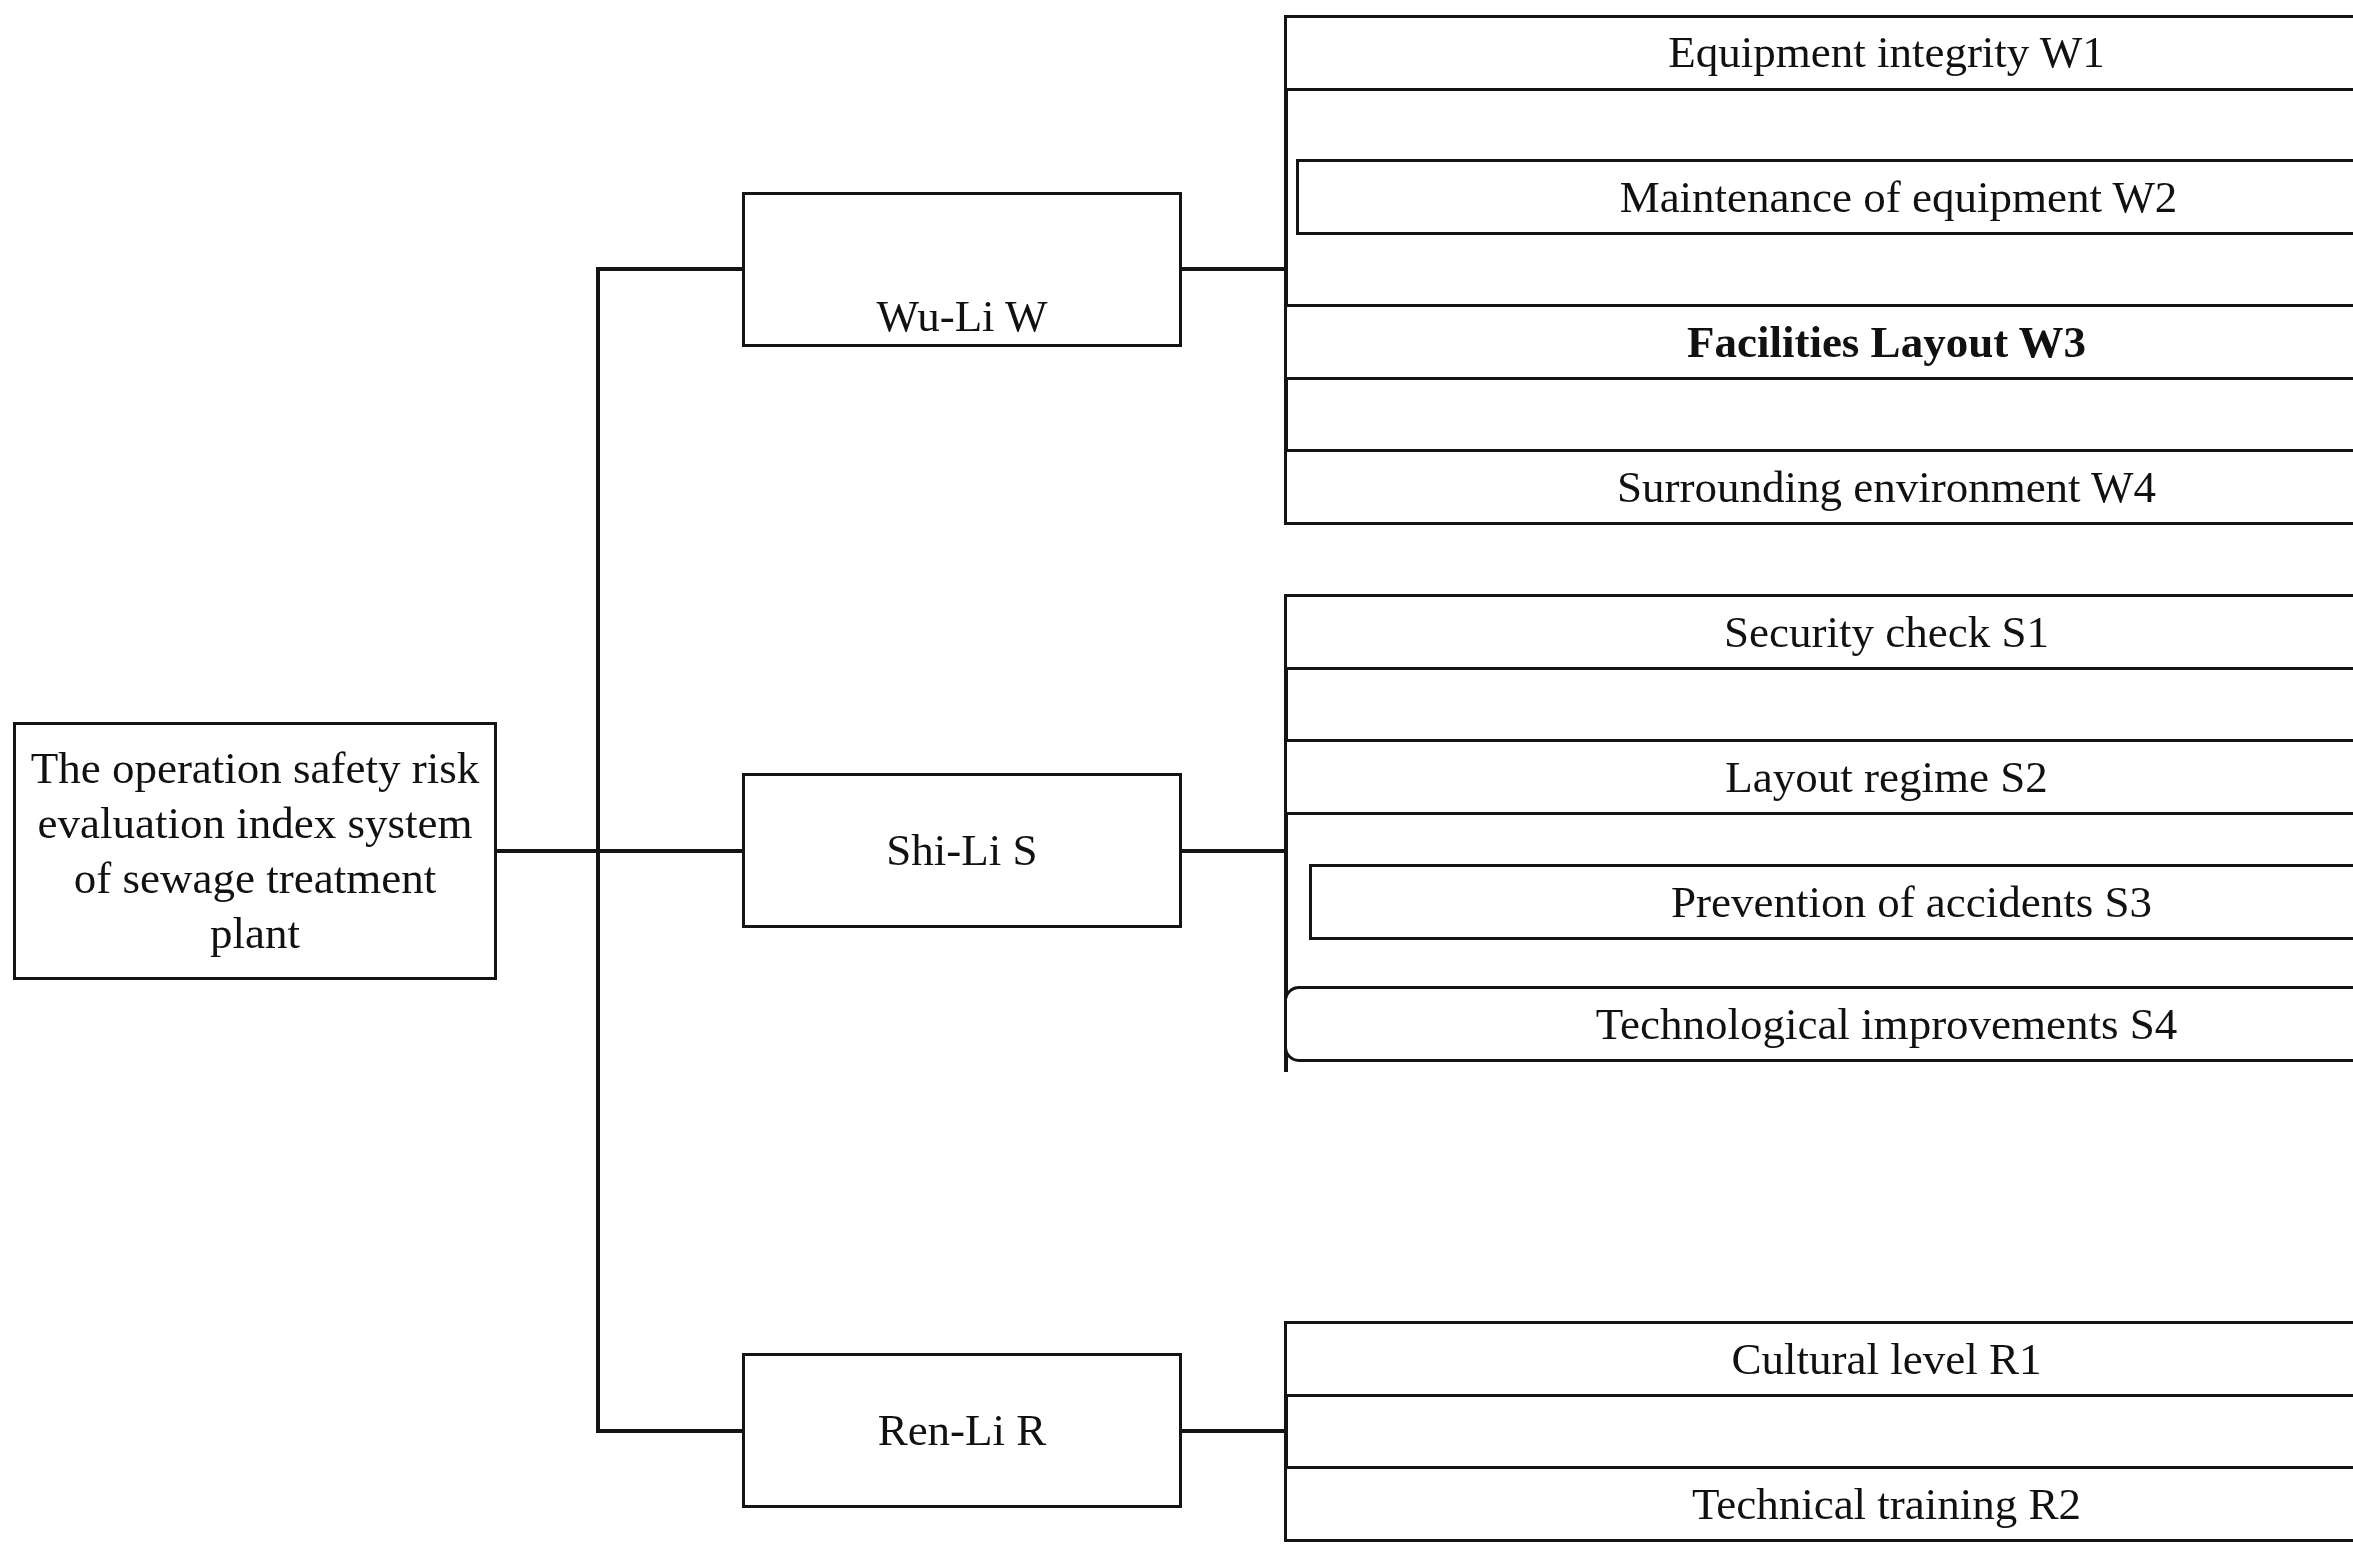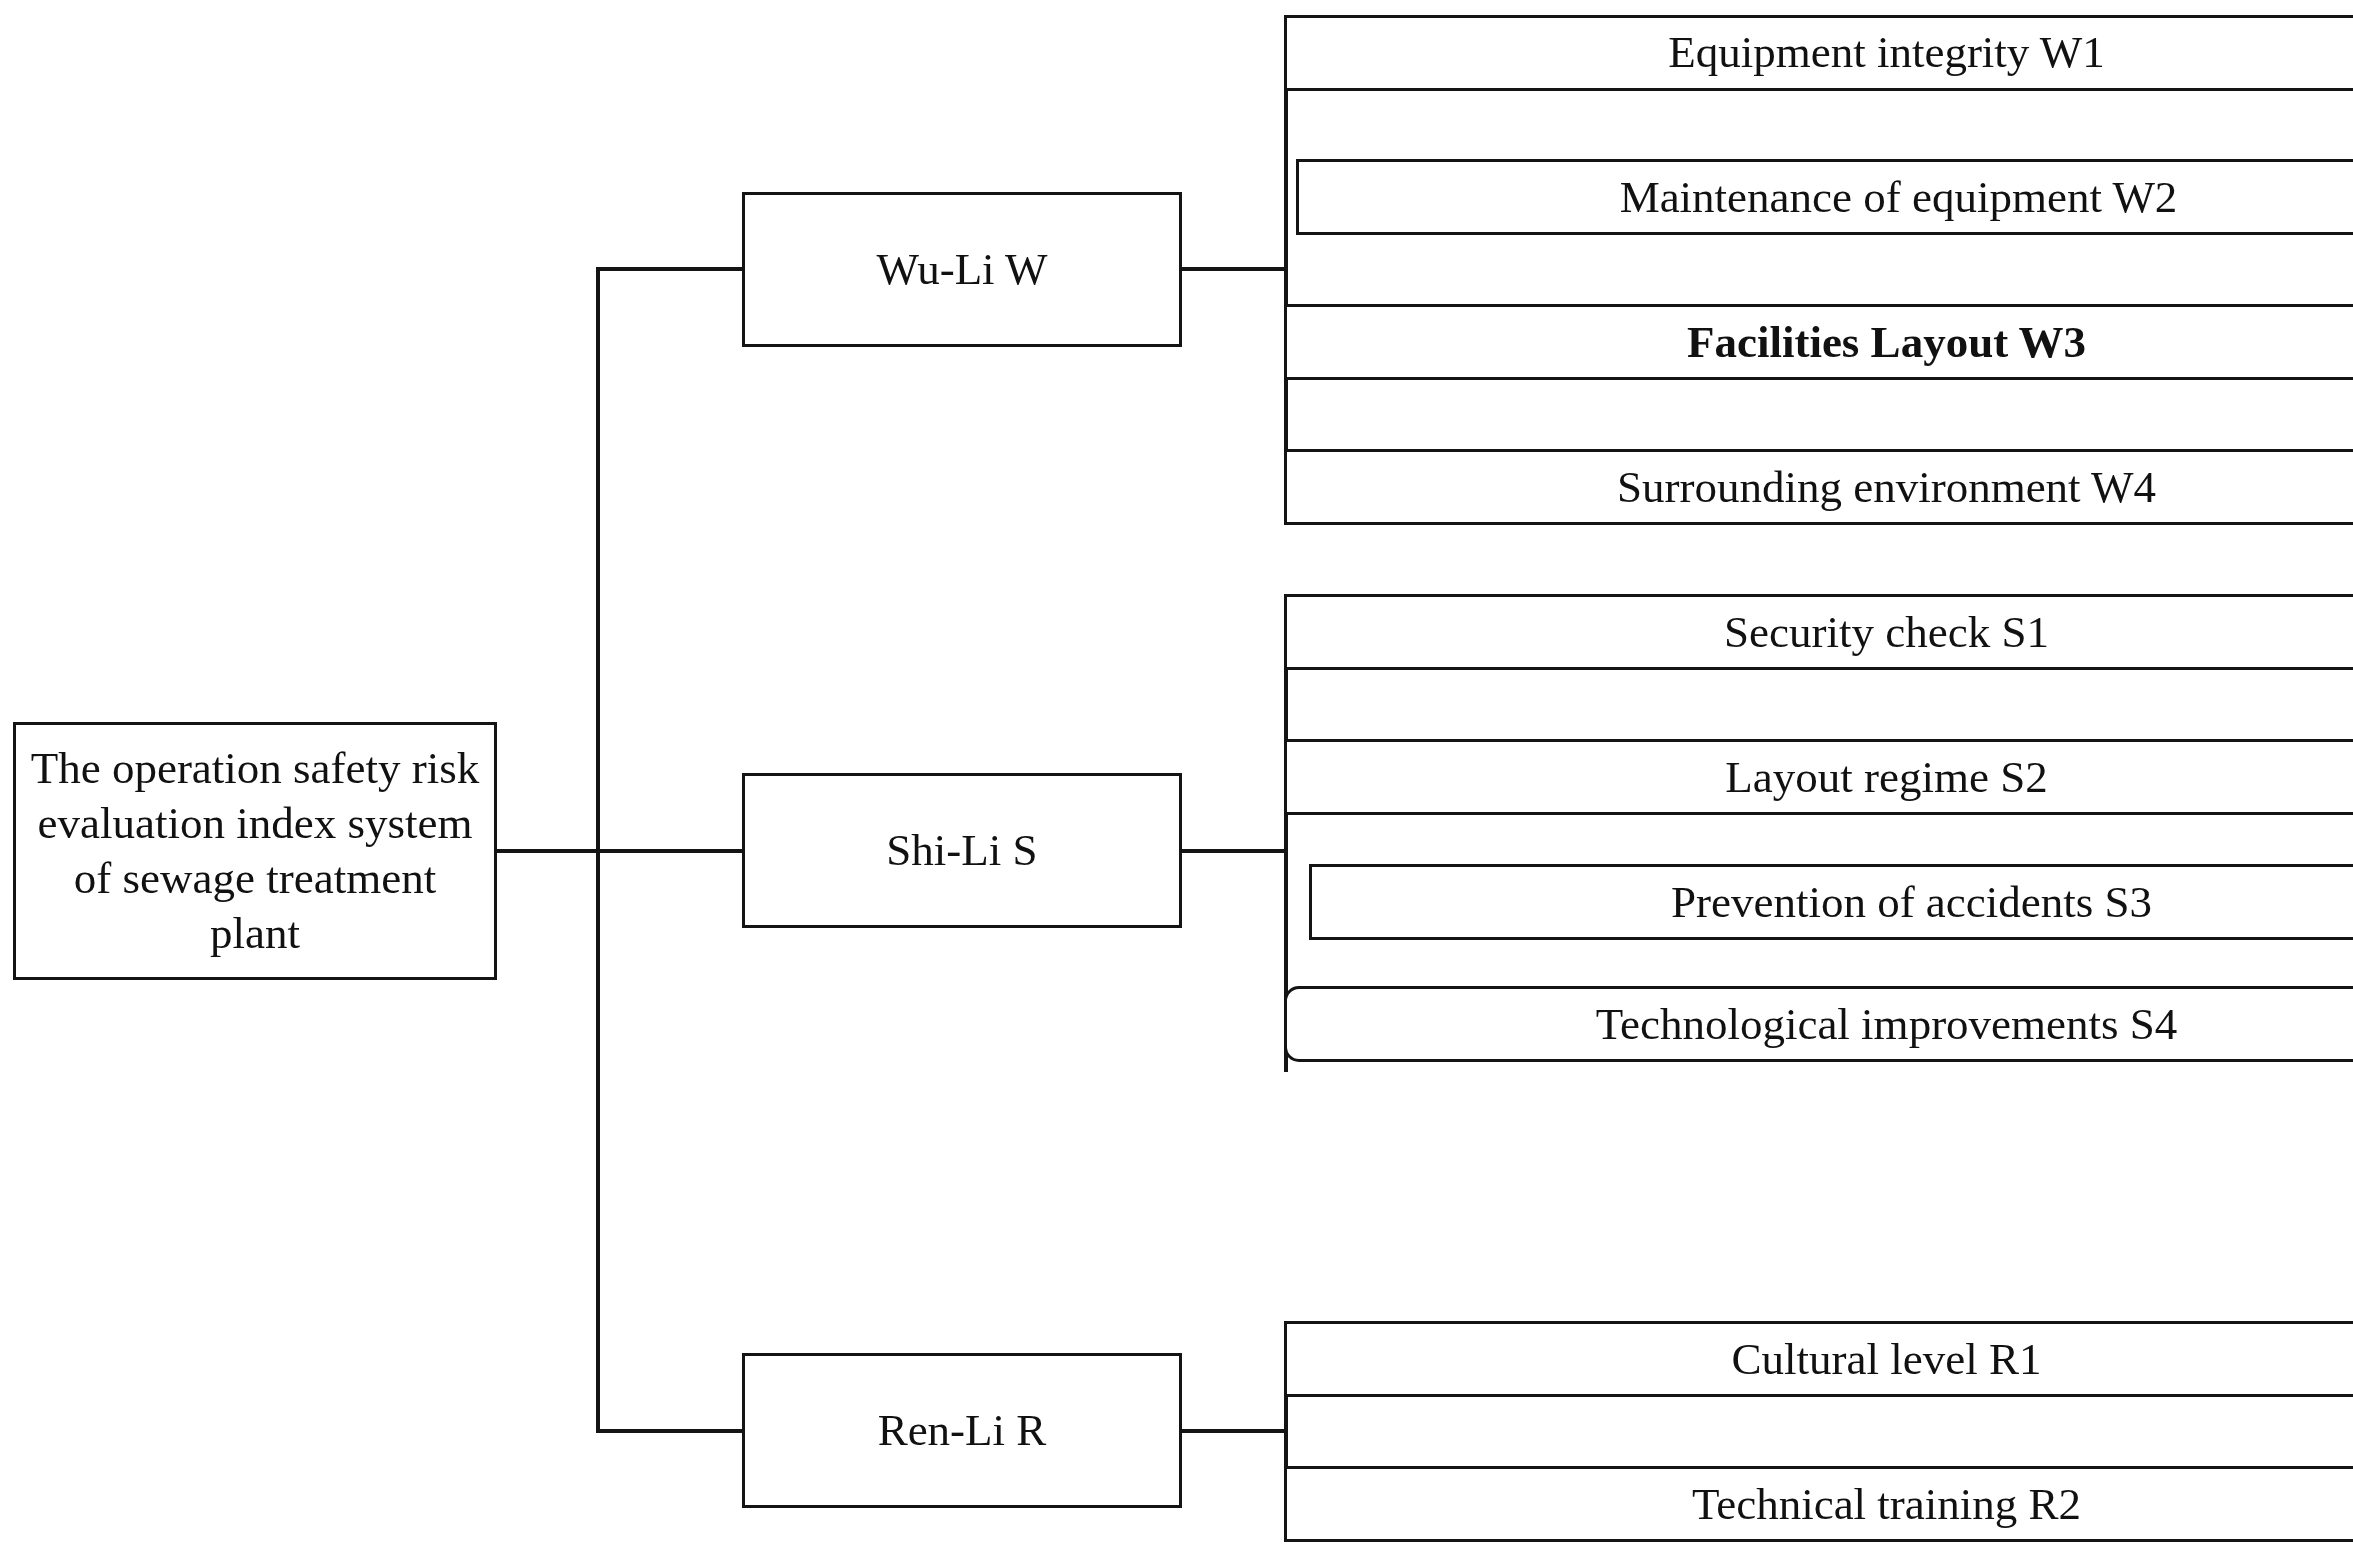--- a/index.html
+++ b/index.html
@@ -43,21 +43,21 @@
   .node-root .root-text {
     display: block;
     width: 100%;
   }
   .node-mid {
     left: 742px;
     width: 440px;
     height: 155px;
     font-size: 45px;
   }
-  .node-mid.mid-w { top: 192px; }
+  .node-mid.mid-w { top: 192px; align-items: flex-end; }
   .node-mid.mid-s { top: 773px; }
   .node-mid.mid-r { top: 1353px; }
 
   .node-leaf {
     left: 1284px;
     width: 1205px;
     height: 76px;
     font-size: 45px;
   }
 

